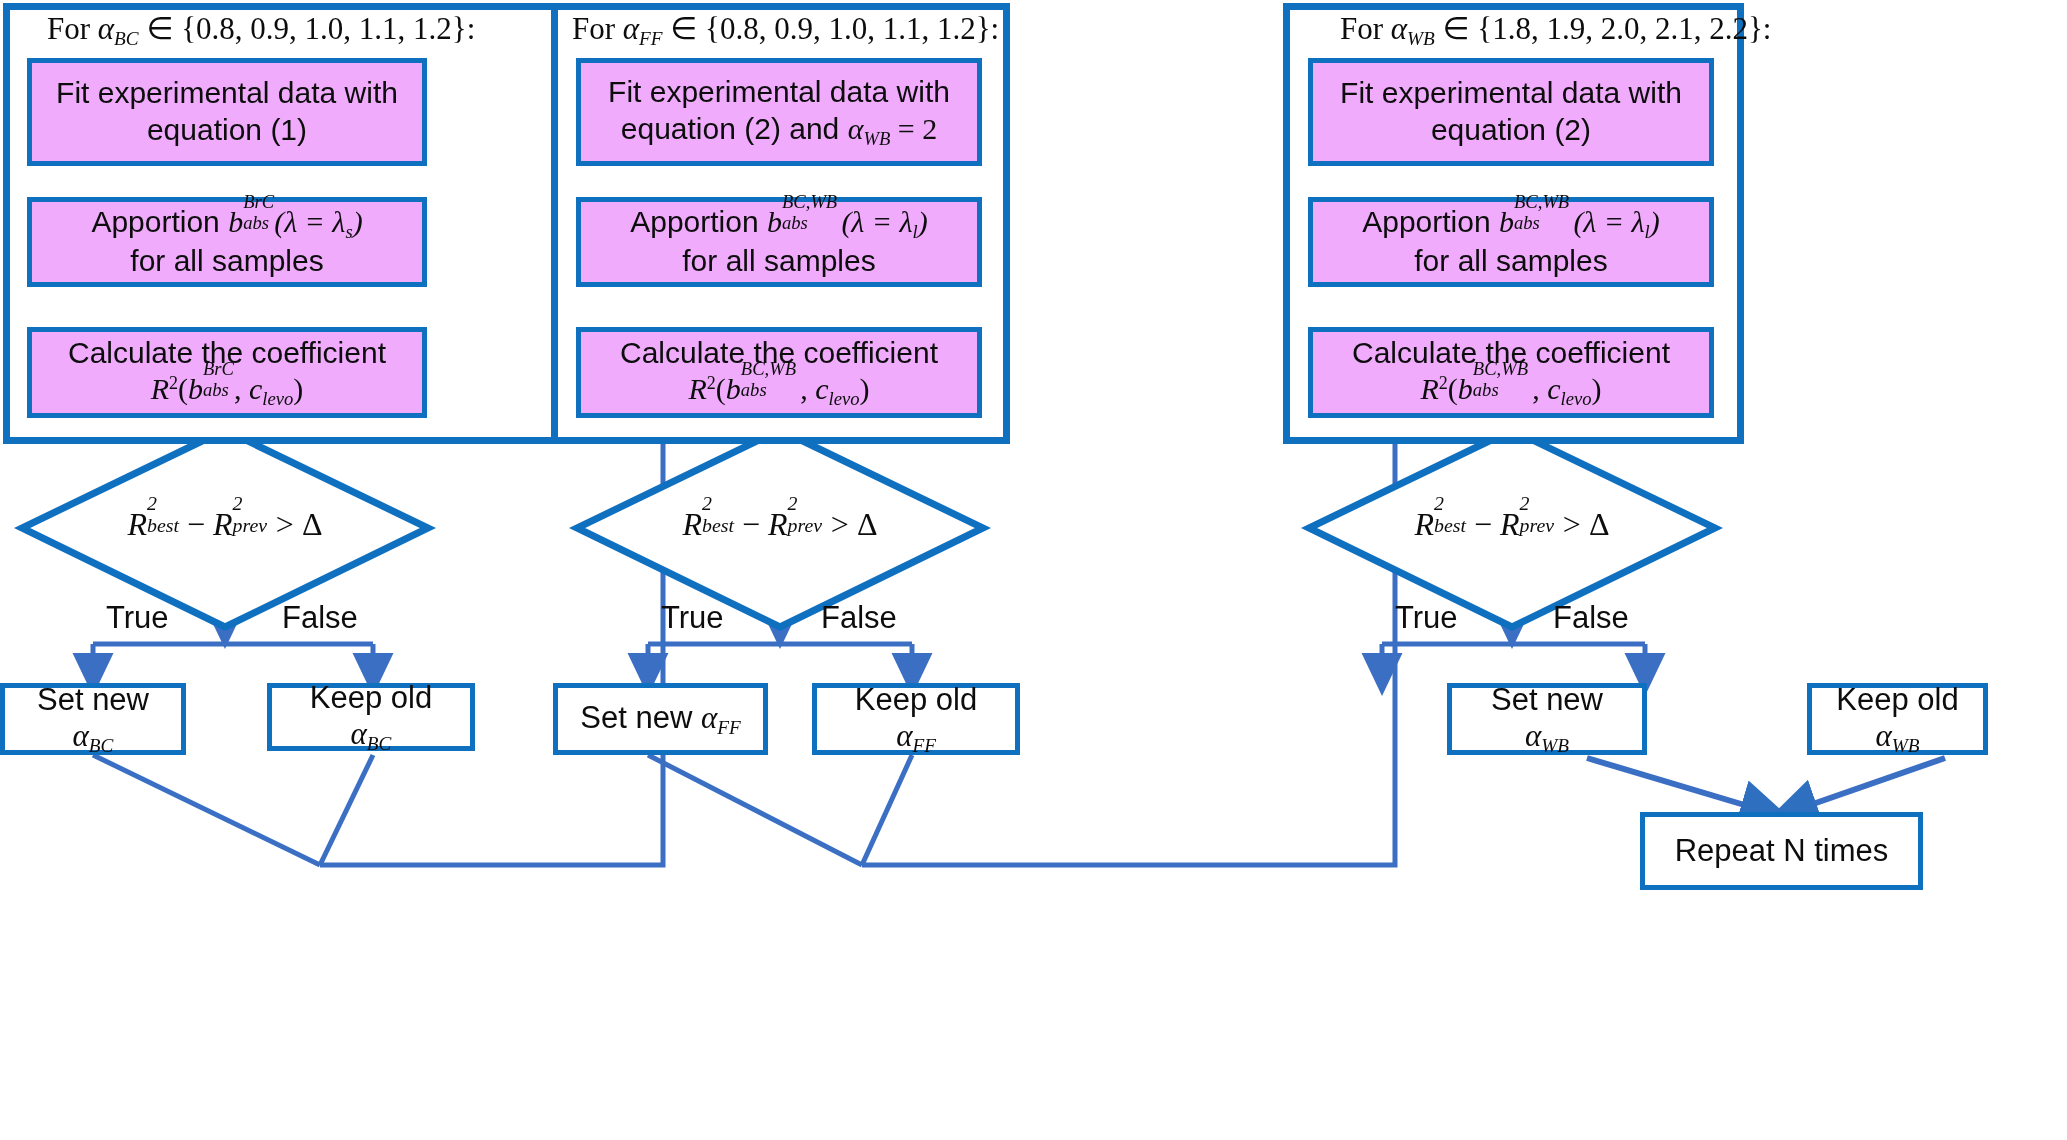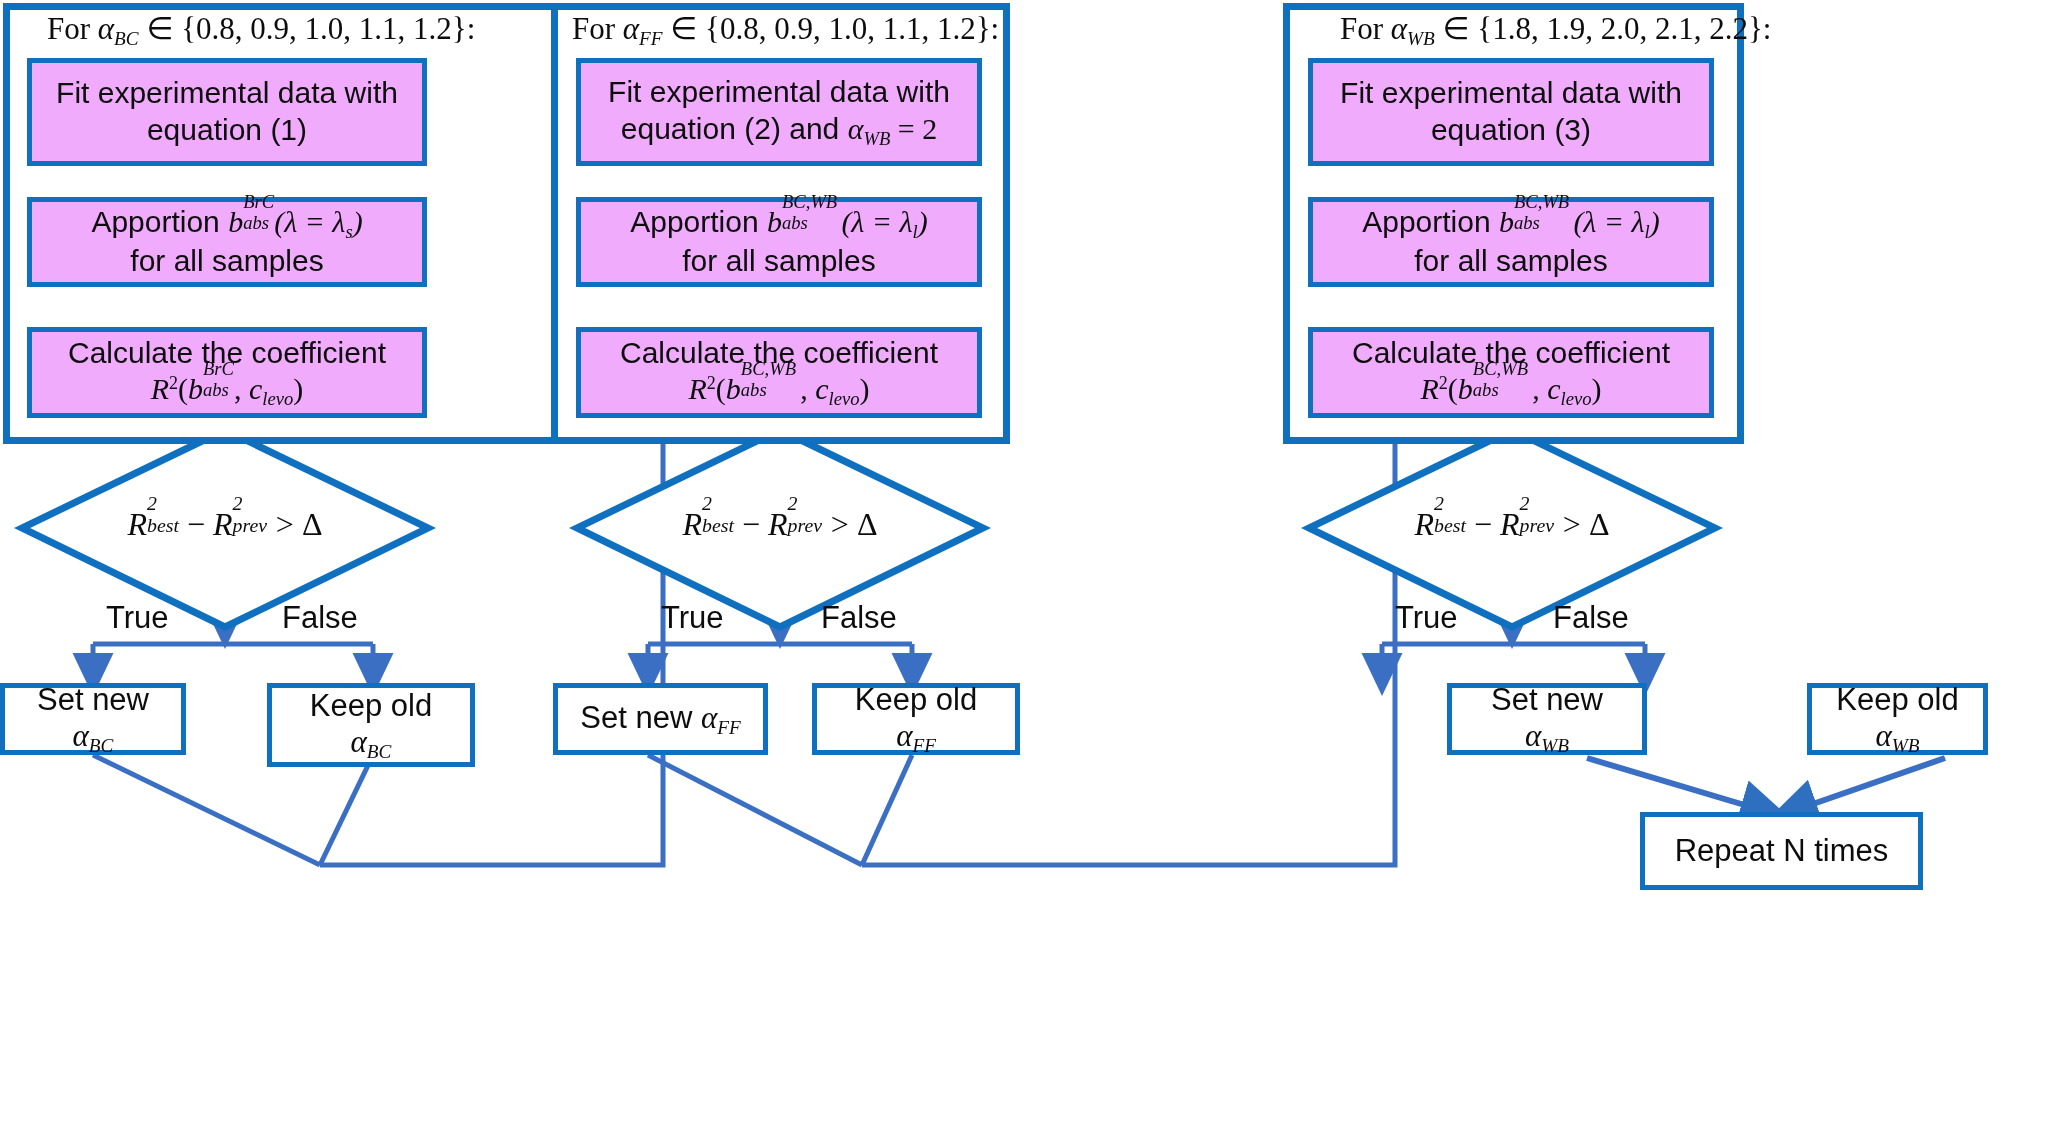--- a/index.html
+++ b/index.html
@@ -179,21 +179,21 @@
     <span class="mi">R</span><span class="stack"><span class="ghost">best</span><span class="up">2</span><span class="dn">best</span></span><span class="mup"> − </span><span class="mi">R</span><span class="stack"><span class="ghost">prev</span><span class="up">2</span><span class="dn">prev</span></span><span class="mup"> &gt; Δ</span>
   </div>
 
   <div class="edge-label" style="left:106px; top:600px;">True</div>
   <div class="edge-label" style="left:282px; top:600px;">False</div>
 
   <div class="term-box" style="left:0px; top:683px; width:186px; height:72px;">
     <span><span>Set new </span><span class="mi">α</span><sub class="sb">BC</sub></span>
   </div>
 
-  <div class="term-box" style="left:267px; top:683px; width:208px; height:84px;">
+  <div class="term-box" style="left:267px; top:683px; width:208px; height:68px;">
     <span><span>Keep old </span><span class="mi">α</span><sub class="sb">BC</sub></span>
   </div>
 
   <div class="outer-loop" style="left:551px; top:3px; width:459px; height:441px;"></div>
   <div class="loop-header" style="left:572px; top:10px;">
     <span class="mup">For </span><span class="mi">α</span><sub class="sb">FF</sub><span class="num"> ∈ {0.8, 0.9, 1.0, 1.1, 1.2}:</span>
   </div>
 
   <div class="proc-box" style="left:576px; top:58px; width:406px; height:108px;">
     <div>
@@ -232,21 +232,21 @@
   </div>
 
   <div class="outer-loop" style="left:1283px; top:3px; width:461px; height:441px;"></div>
   <div class="loop-header" style="left:1304px; top:10px;margin-left:36px;">
     <span class="mup">For </span><span class="mi">α</span><sub class="sb">WB</sub><span class="num"> ∈ {1.8, 1.9, 2.0, 2.1, 2.2}:</span>
   </div>
 
   <div class="proc-box" style="left:1308px; top:58px; width:406px; height:108px;">
     <div>
       <span>Fit experimental data with</span><br>
-      <span>equation (3)</span>
+      <span>equation (2)</span>
     </div>
   </div>
 
   <div class="proc-box" style="left:1308px; top:197px; width:406px; height:90px;">
     <div>
       <span>Apportion </span><span class="mi">b</span><span class="stack"><span class="ghost">BC,WB</span><span class="up">BC,WB</span><span class="dn">abs</span></span><span class="mi">(λ = λ</span><sub class="sb">l</sub><span class="mi">)</span><br>
       <span>for all samples</span>
     </div>
   </div>
 

